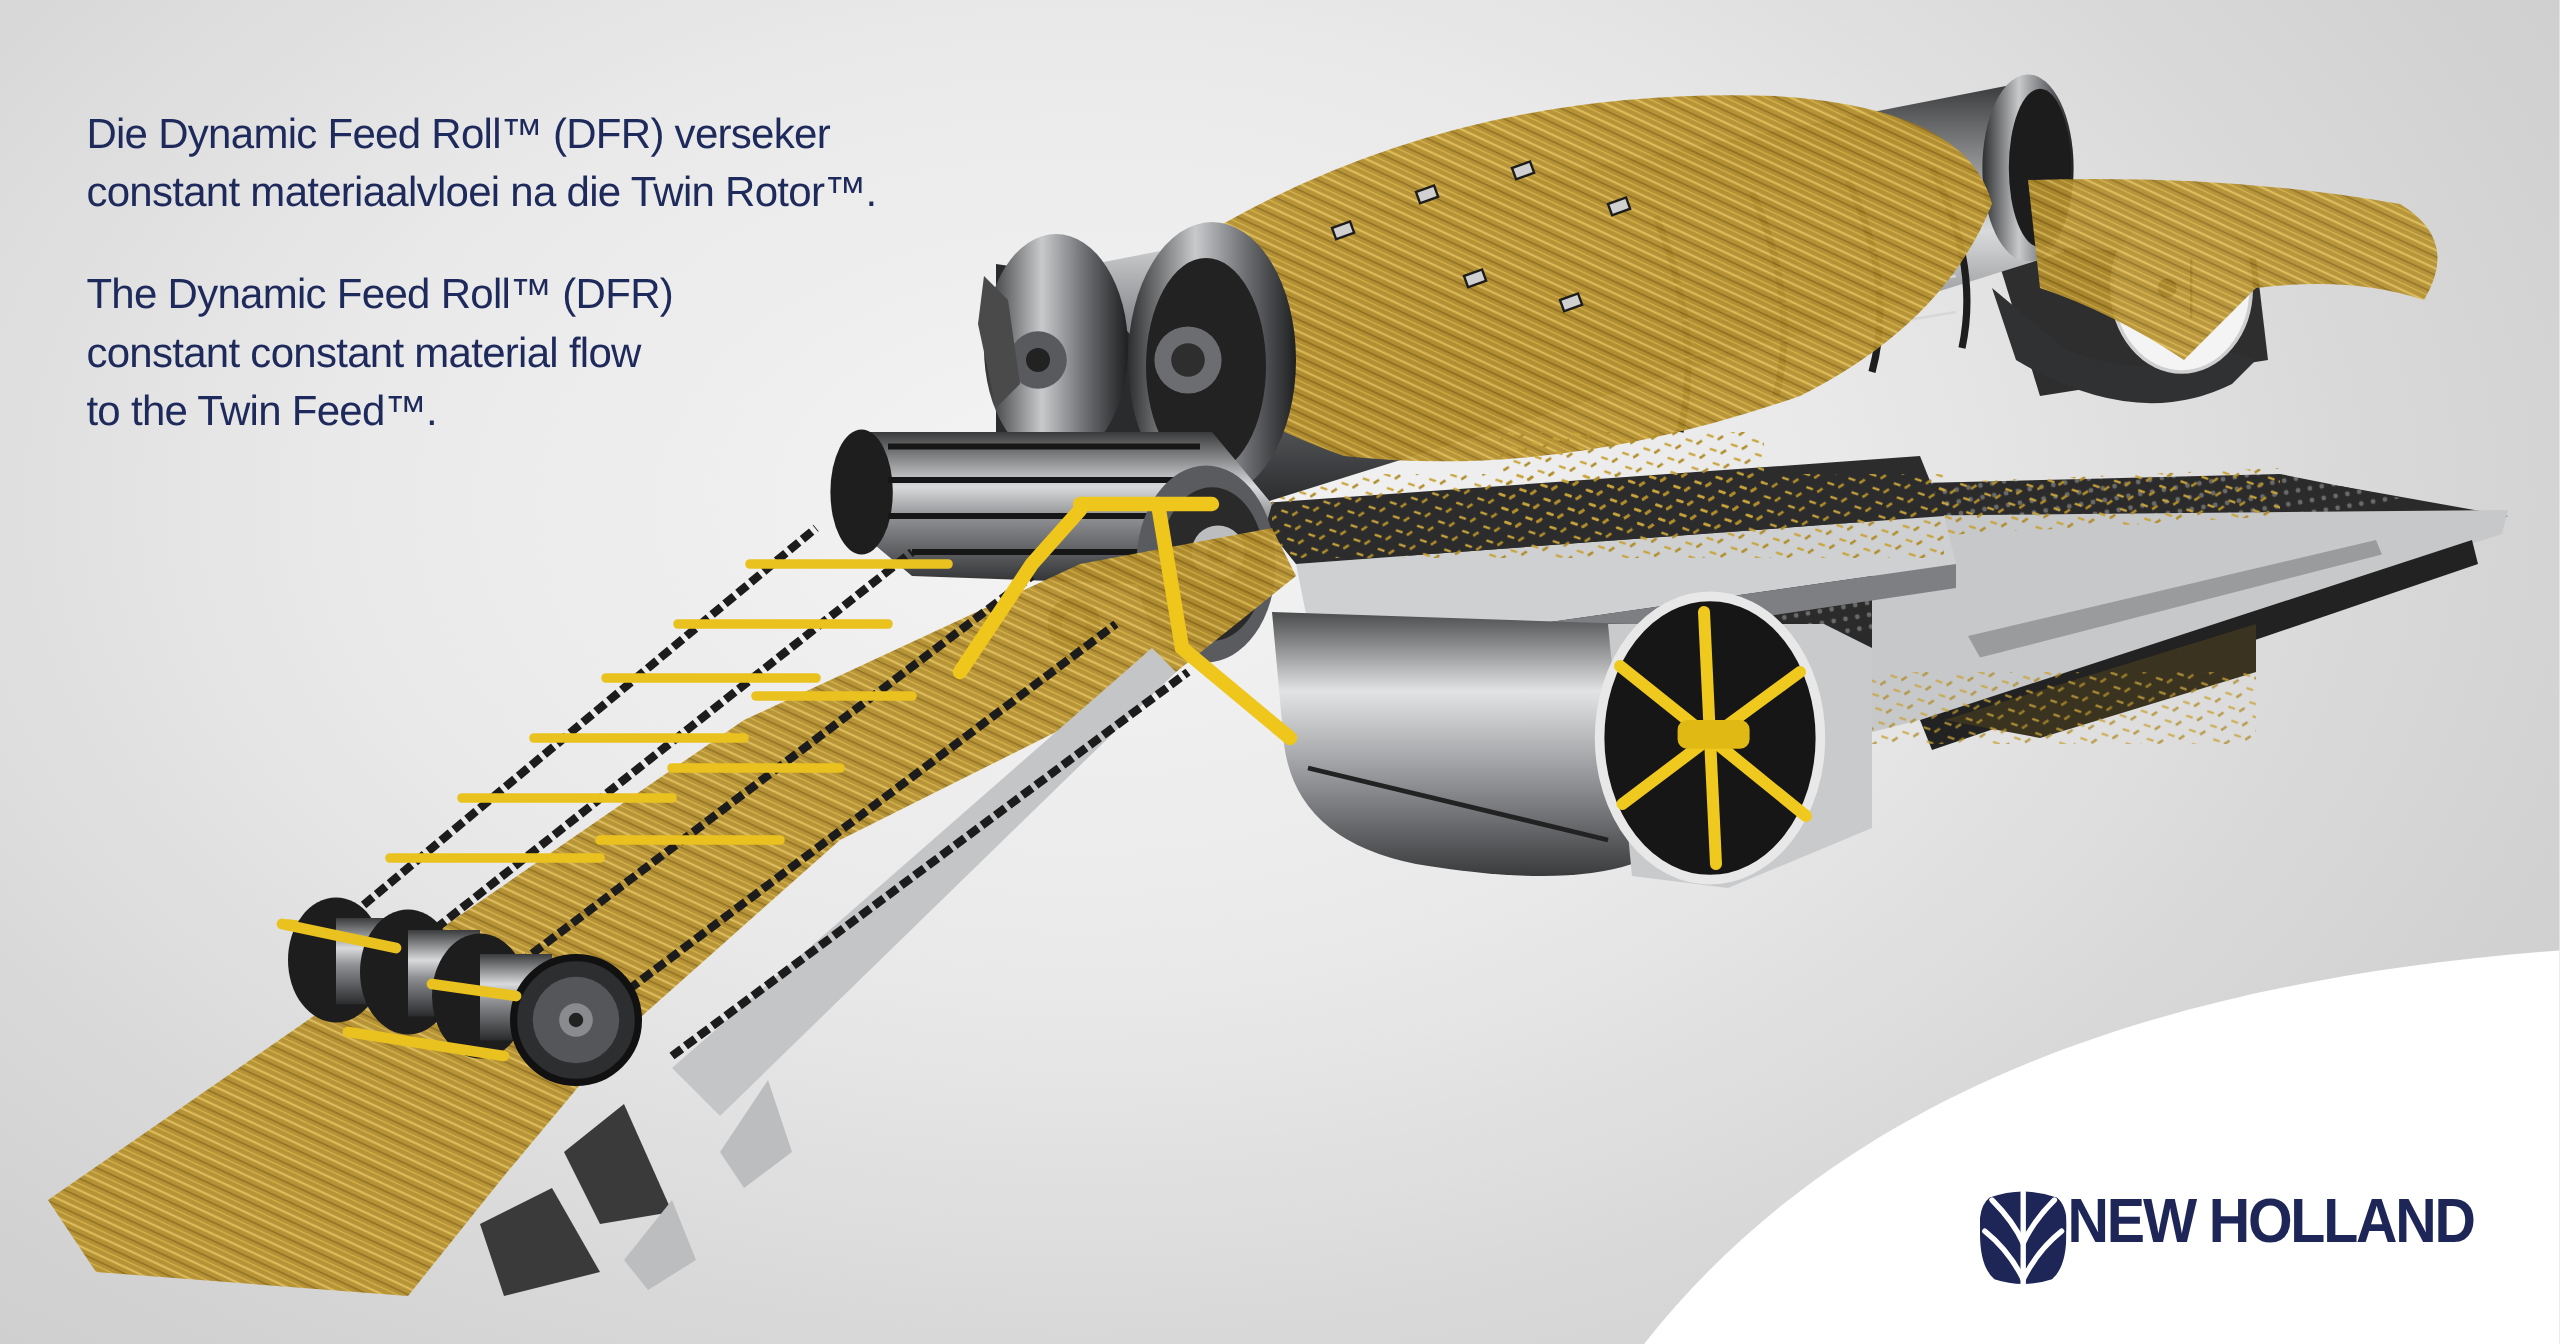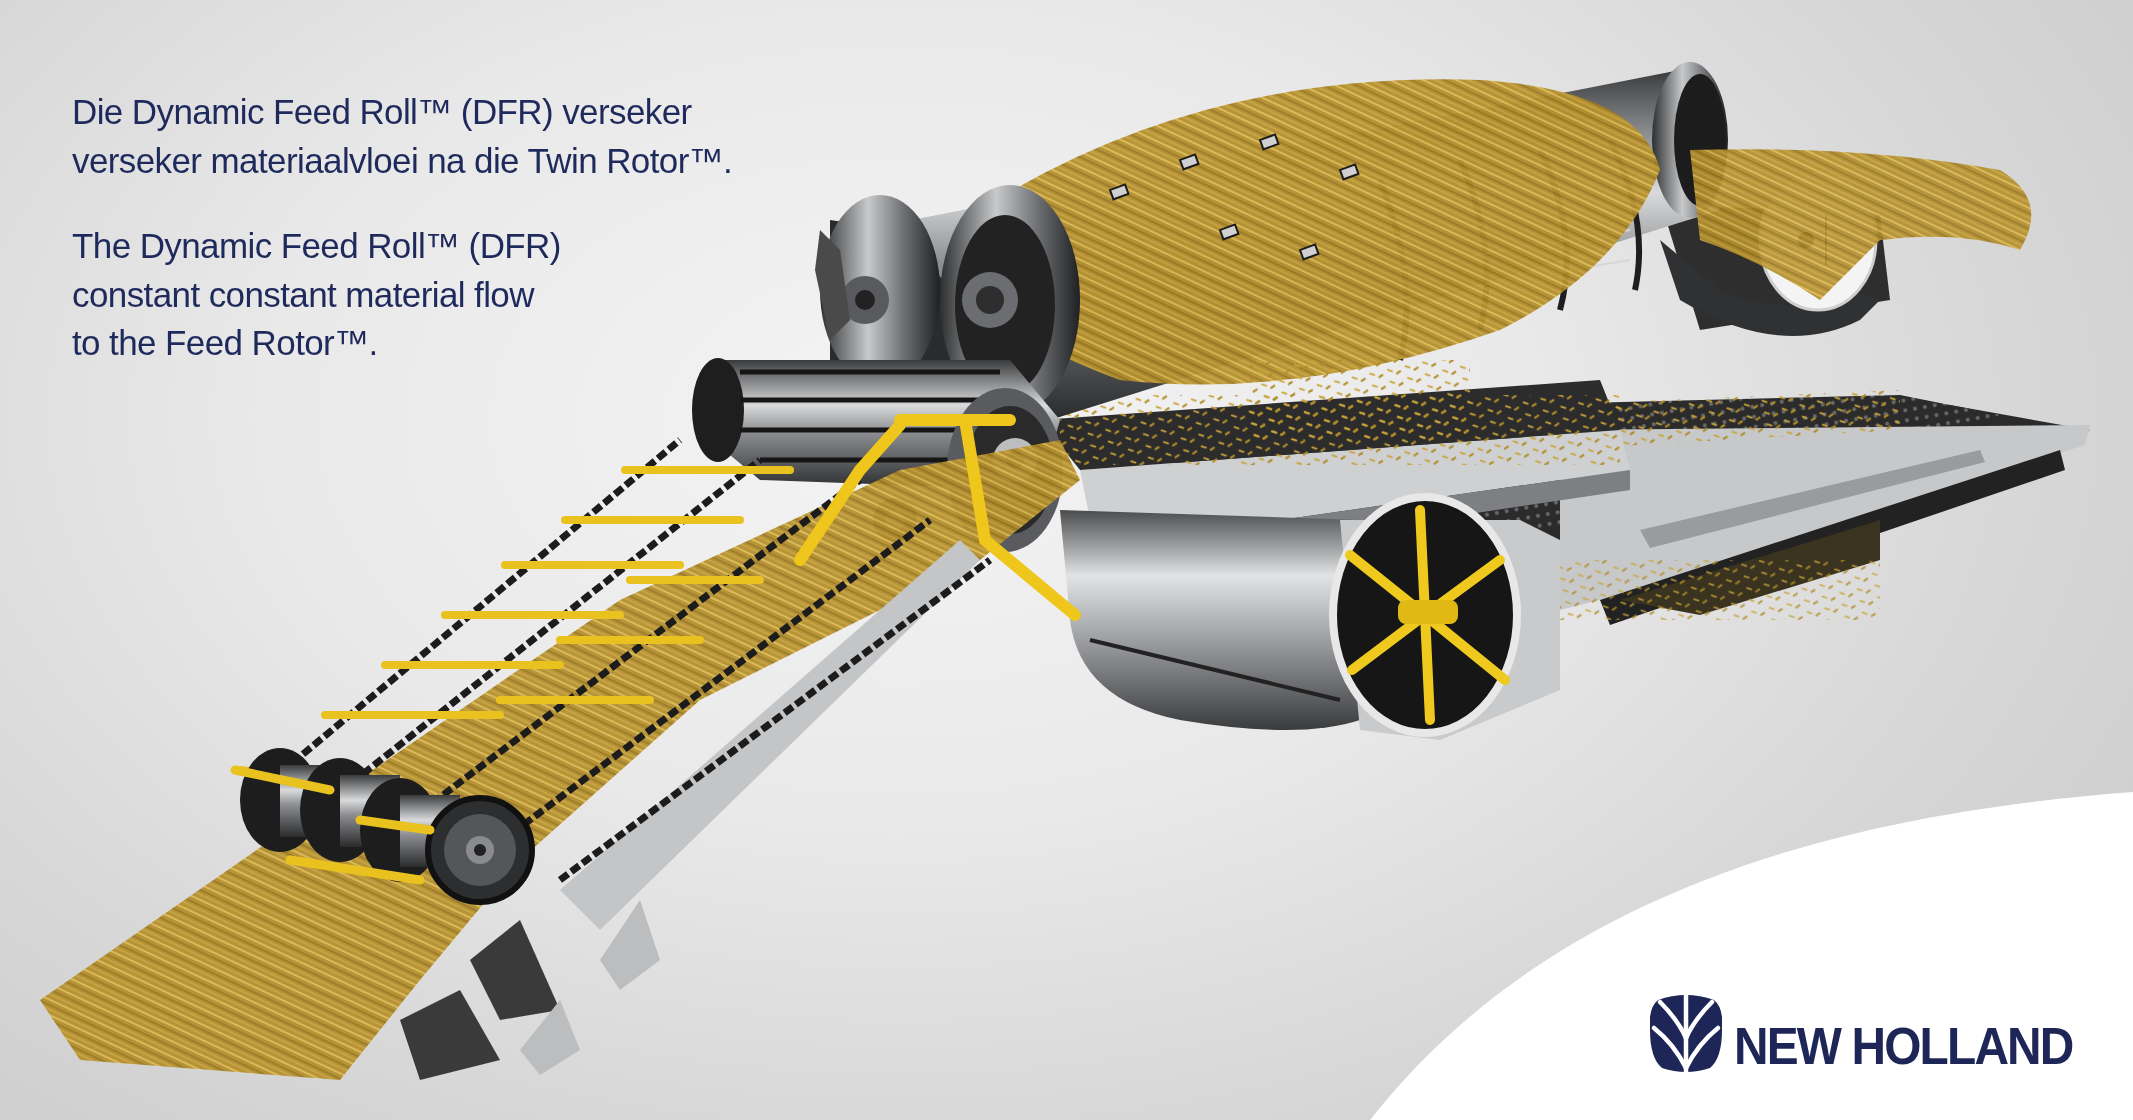--- a/index.html
+++ b/index.html
@@ -14,21 +14,21 @@
     position: absolute; left: 72px; top: 88px; color: #1f2a5c;
     font-size: 35px; line-height: 48.5px; letter-spacing: -0.6px;
     font-family: "Liberation Sans", sans-serif;
   }
   .copy p { margin: 0; }
   .copy .para + .para { margin-top: 37px; }
   .copy .line { display: block; white-space: nowrap; }
   .machine { position: absolute; left: 0; top: 0; width: 2133px; height: 1120px; }
   .logo {
     position: absolute; left: 1650px; top: 992px; height: 80px;
-    display: flex; align-items: flex-end; gap: 12px;
+    display: flex; align-items: flex-start; gap: 1px;
   }
   .logo-emblem { width: 72px; height: 78px; display: block; }
   .logo-text {
     color: #1d2657; font-weight: bold; font-size: 52px; letter-spacing: -2px;
     font-family: "Liberation Sans", sans-serif; line-height: 1; transform: scaleX(0.92); transform-origin: left center;
     white-space: nowrap;
   }
 </style>
 </head>
 <body>
@@ -253,26 +253,26 @@
     <g stroke="#efc61c" stroke-width="12" stroke-linecap="round" fill="none">
       <path d="M900,420 L1010,420"></path>
       <path d="M900,425 L860,470 L800,560"></path>
       <path d="M965,420 L985,540 L1075,615"></path>
     </g>
   </svg>
 
   <div class="copy">
     <p class="para">
       <span class="line">Die Dynamic Feed Roll™ (DFR) verseker</span>
-      <span class="line">verseker materiaalvloei na die Twin Rotor™.</span>
+      <span class="line">constant materiaalvloei na die Twin Rotor™.</span>
     </p>
     <p class="para">
       <span class="line">The Dynamic Feed Roll™ (DFR)</span>
       <span class="line">constant constant material flow</span>
-      <span class="line">to the Feed Rotor™.</span>
+      <span class="line">to the Twin Feed™.</span>
     </p>
   </div>
 
   <div class="logo">
     <svg class="logo-emblem" viewBox="0 0 72 78" width="72" height="78">
       <path d="M8,6 Q36,-4 64,6 Q74,14 72,36 Q72,64 60,74 Q36,82 12,74 Q0,64 0,36 Q-2,14 8,6 Z" fill="#1d2657"></path>
       <g stroke="#ffffff" stroke-width="4.5" stroke-linecap="round" fill="none">
         <line x1="36" y1="2" x2="36" y2="78"></line>
         <path d="M10,8 Q28,26 36,44"></path>
         <path d="M62,8 Q44,26 36,44"></path>

